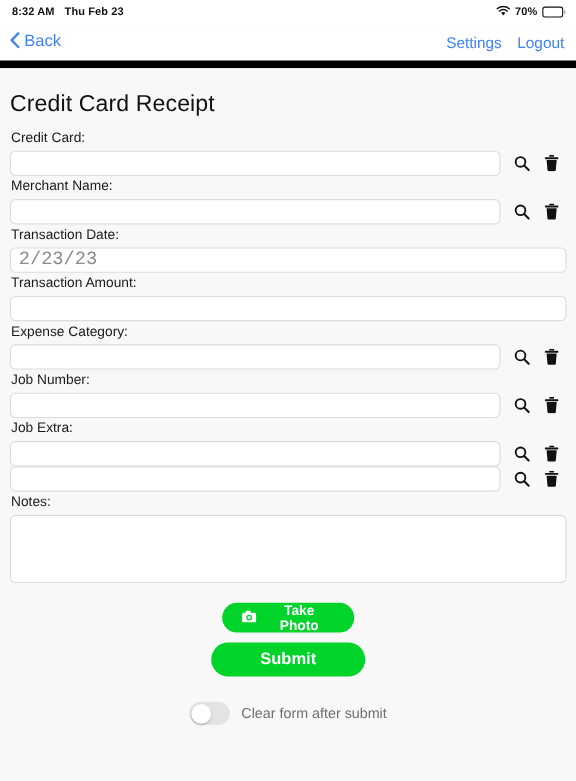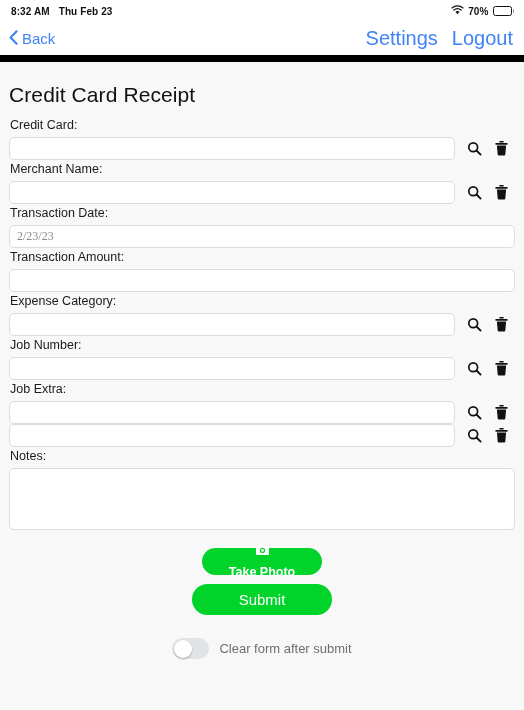--- a/index.html
+++ b/index.html
@@ -76,21 +76,21 @@
     cursor: pointer;
   }
   .nav-right {
     margin-left: auto;
     display: flex;
     align-items: center;
     gap: 14px;
   }
   .nav-link {
     color: #3f82f5;
-    font-size: 20px;
+    font-size: 14px;
     cursor: pointer;
   }
 
   .black-bar {
     height: 7px;
     background: #000000;
   }
 
   
   .content {
@@ -119,22 +119,22 @@
     display: flex;
     align-items: center;
     gap: 0;
   }
 
   .text-input {
     height: 23px;
     background: #ffffff;
     border: 1px solid #dcdcdc;
     border-radius: 5px;
-    font-family: Liberation Serif, serif;
-    font-size: 12px;
+    font-family: Liberation Mono, monospace;
+    font-size: 17px;
     color: #8a8a8a;
     padding: 0 7px;
     outline: none;
     width: 100%;
   }
   .text-input::placeholder { color: #8a8a8a; }
 
   .field-row.with-icons .text-input { width: 451px; }
   .field-row.full .text-input { width: 506px; }
 
@@ -183,40 +183,39 @@
     height: 27px;
     display: flex;
     align-items: center;
     justify-content: center;
     gap: 7px;
     font-family: "Liberation Sans", sans-serif;
     font-size: 12.5px;
     font-weight: 700;
     cursor: pointer;
     padding: 0 18px;
-    flex-direction: column;
   }
   .pill-btn.take-photo { width: 120px; }
   .pill-btn.photo-gallery { width: 134px; }
 
   .submit-row {
     display: flex;
     justify-content: center;
     padding-top: 9px;
   }
   .submit-btn {
     background: #00d42a;
     color: #ffffff;
     border: none;
     border-radius: 17px;
     width: 140px;
     height: 31px;
     font-family: "Liberation Sans", sans-serif;
     font-size: 15px;
-    font-weight: 400;
+    font-weight: 700;
     cursor: pointer;
   }
 
   
   .toggle-row {
     display: flex;
     align-items: center;
     justify-content: center;
     gap: 10px;
     padding-top: 23px;

